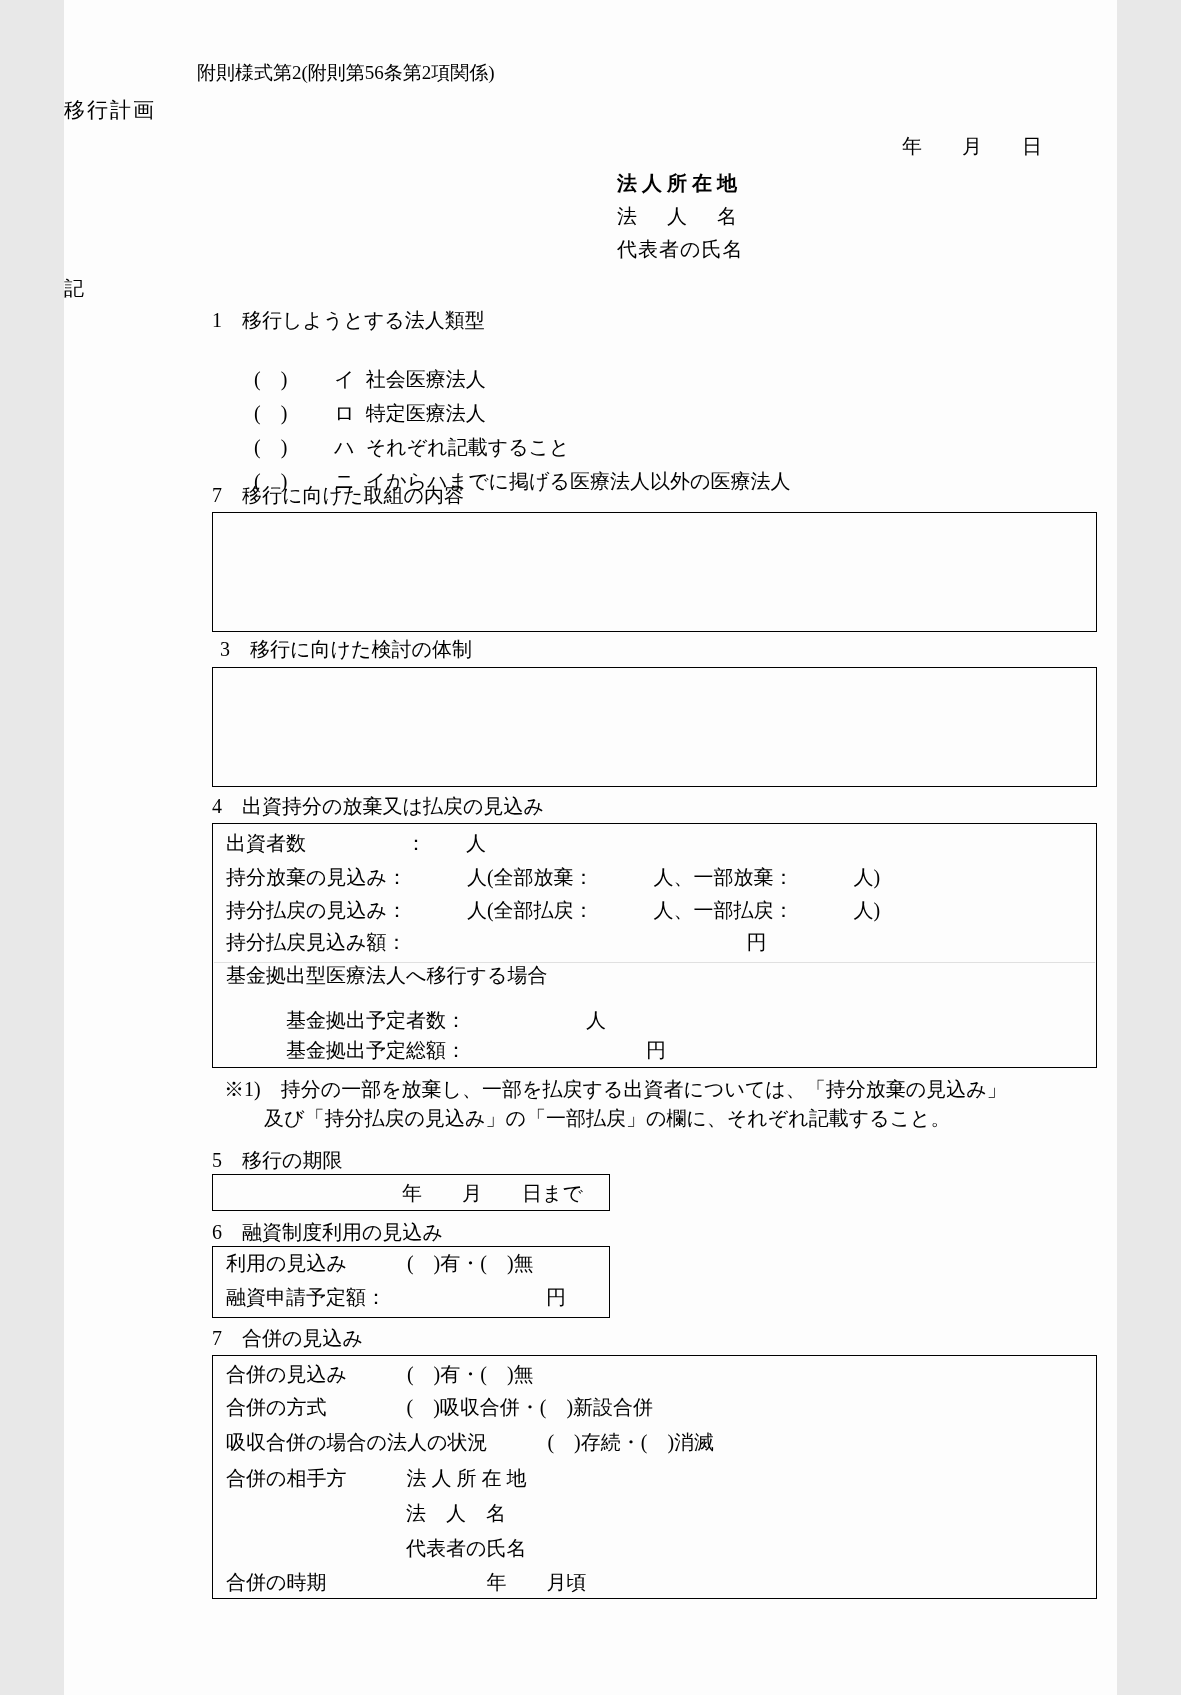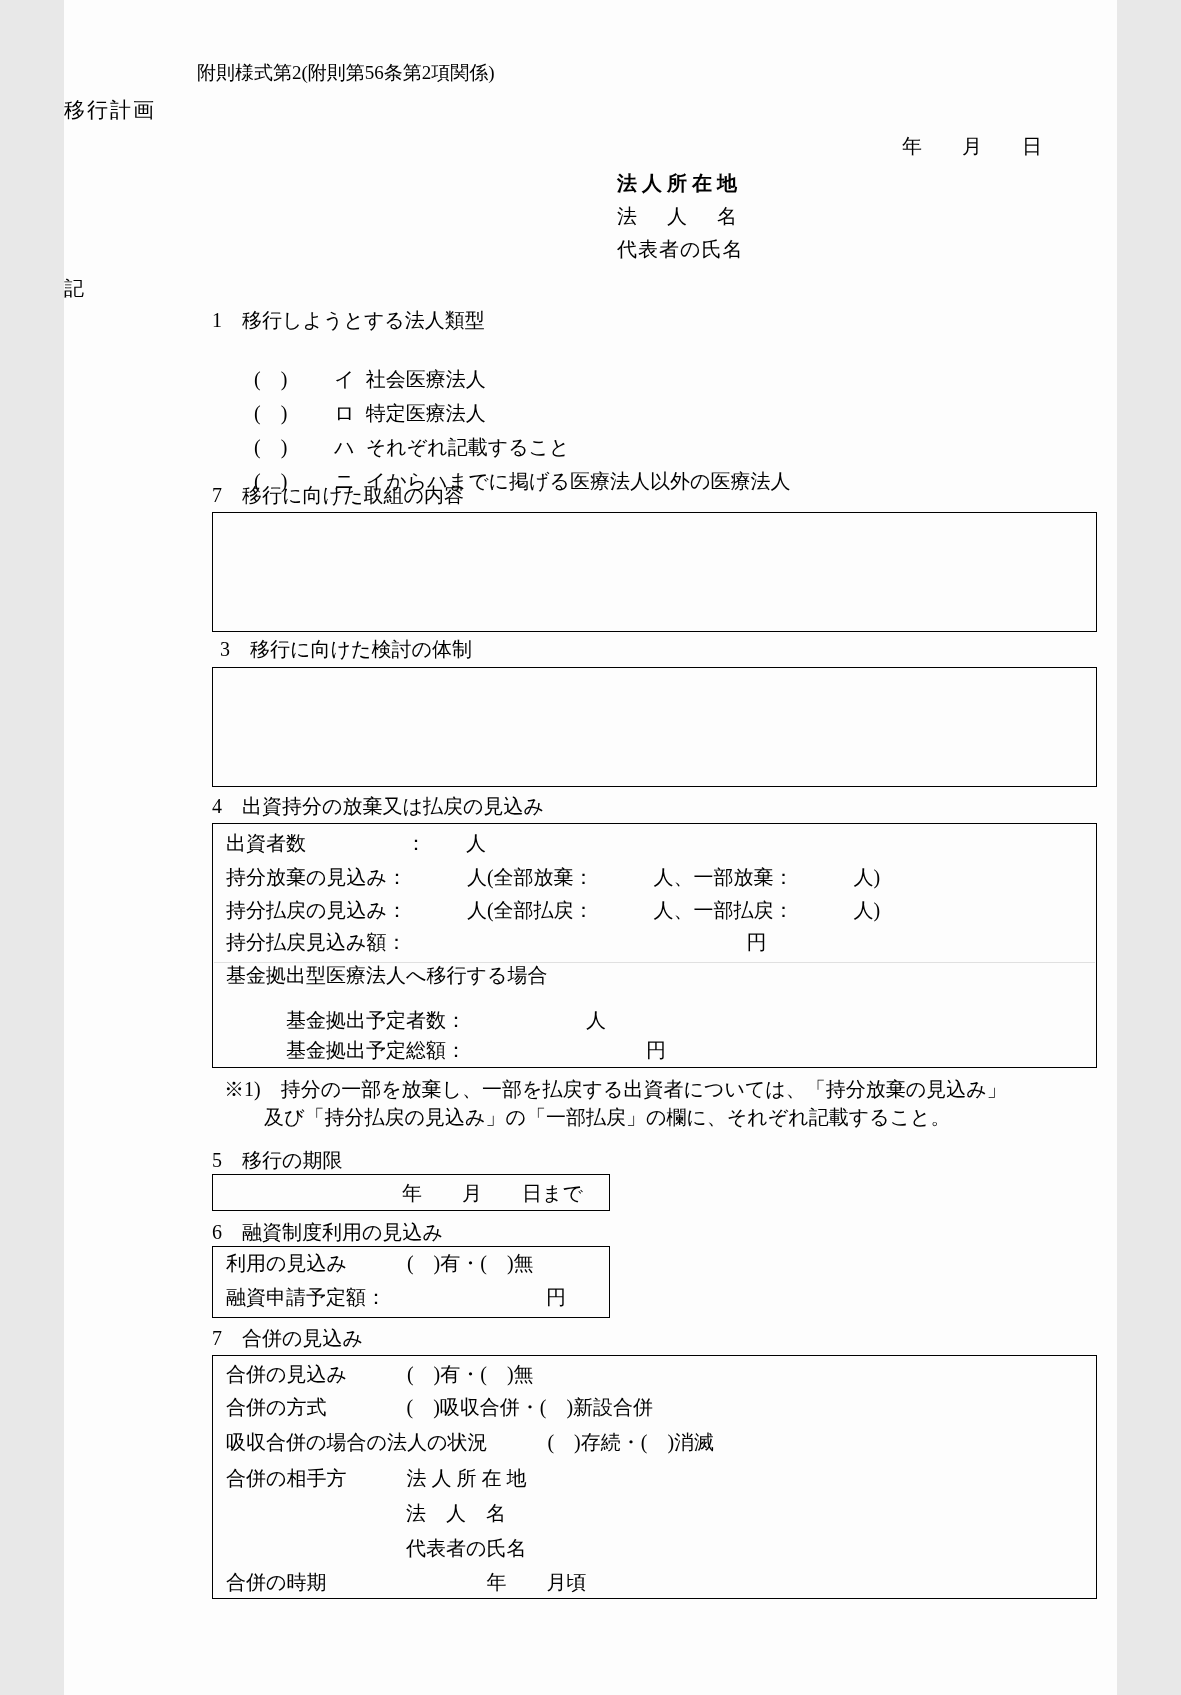--- a/index.html
+++ b/index.html
@@ -72,21 +72,21 @@
   <div class="divider" style="left:150px; top:962px; width:881px;"></div>
   <div class="t" style="left:162px; top:832px;">出資者数　　　　　：　　人</div>
   <div class="t" style="left:162px; top:866px;">持分放棄の見込み：　　　人(全部放棄：　　　人、一部放棄：　　　人)</div>
   <div class="t" style="left:162px; top:899px;">持分払戻の見込み：　　　人(全部払戻：　　　人、一部払戻：　　　人)</div>
   <div class="t" style="left:162px; top:931px;">持分払戻見込み額：　　　　　　　　　　　　　　　　　円</div>
   <div class="t" style="left:162px; top:964px;">基金拠出型医療法人へ移行する場合</div>
   <div class="t" style="left:162px; top:1009px;">　　　基金拠出予定者数：　　　　　　人</div>
   <div class="t" style="left:162px; top:1039px;">　　　基金拠出予定総額：　　　　　　　　　円</div>
 
   <div class="t" style="left:160px; top:1078px;">※1)　持分の一部を放棄し、一部を払戻する出資者については、「持分放棄の見込み」</div>
-  <div class="t" style="left:200px; top:1107px;font-family:Liberation Mono, monospace;">及び「持分払戻の見込み」の「一部払戻」の欄に、それぞれ記載すること。</div>
+  <div class="t" style="left:200px; top:1107px;">及び「持分払戻の見込み」の「一部払戻」の欄に、それぞれ記載すること。</div>
 
   <div class="t" style="left:148px; top:1149px;">5　移行の期限</div>
   <div class="box" style="left:148px; top:1174px; width:398px; height:37px;"></div>
   <div class="t" style="left:338px; top:1182px;">年　　月　　日まで</div>
 
   <div class="t" style="left:148px; top:1221px;">6　融資制度利用の見込み</div>
   <div class="box" style="left:148px; top:1246px; width:398px; height:72px;"></div>
   <div class="t" style="left:162px; top:1252px;">利用の見込み　　　(　)有・(　)無</div>
   <div class="t" style="left:162px; top:1286px;">融資申請予定額：　　　　　　　　円</div>
 

